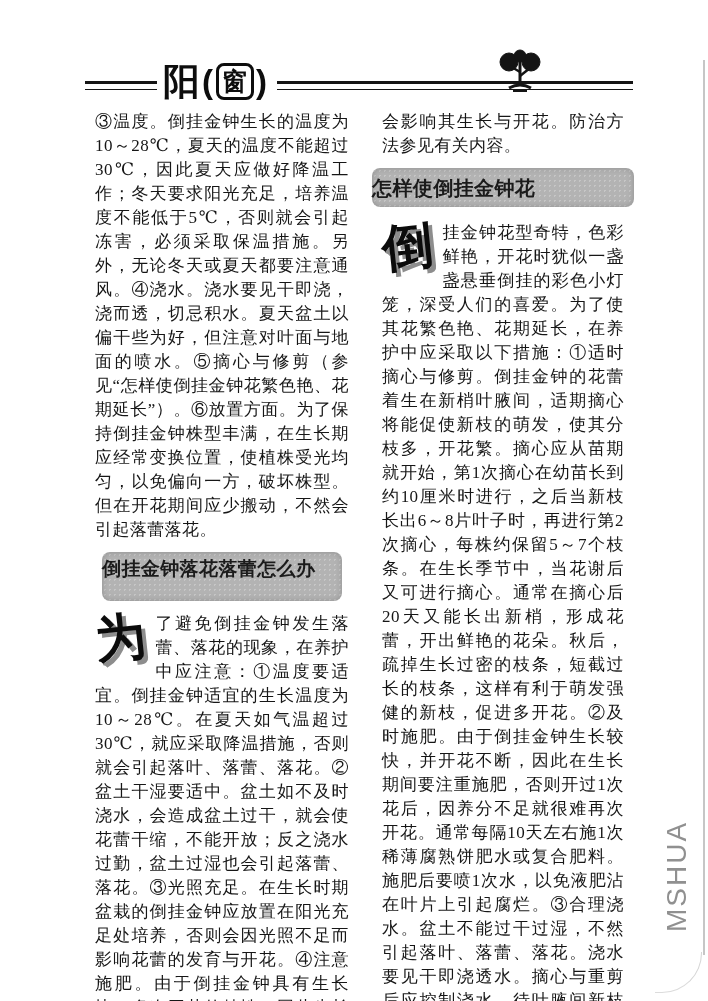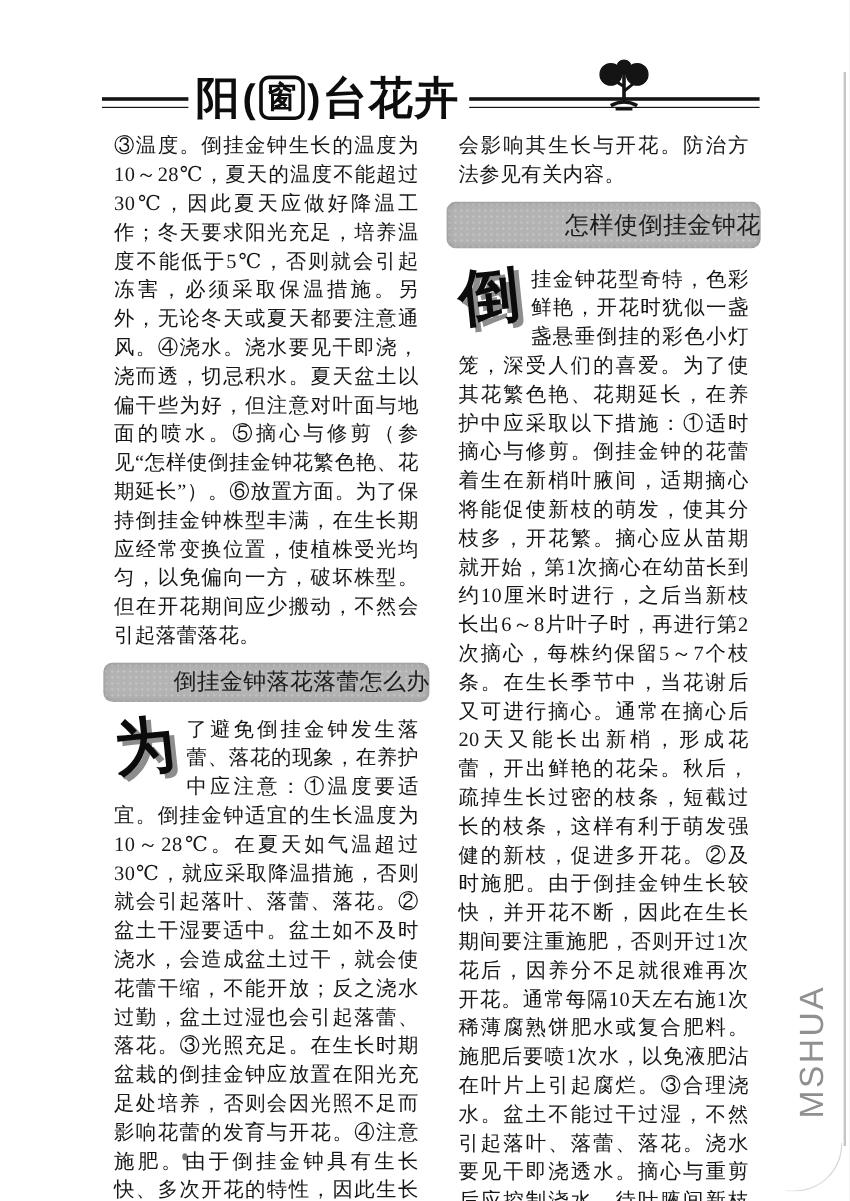--- a/index.html
+++ b/index.html
@@ -24,25 +24,25 @@
   
   .columns{position:absolute;left:85px;top:100px;width:549px;display:flex;gap:13px;}
   .col{text-align:justify;font-size:17px;line-height:24px;letter-spacing:0.4px;}
   .col.left{width:274px;}
   .col.right{width:262px;}
   .col p{margin:10px;}
   .heading-bar{
     background:#b3b3b3;
     background-image:radial-gradient(rgba(255,255,255,.25) 1px, transparent 1px);
     background-size:5px 5px;
-    border-radius:8px;text-align:right;color:#1b1b1b;
-    font-family:"Liberation Sans","DejaVu Sans",sans-serif;font-weight:400;
+    border-radius:8px;text-align:left;color:#1b1b1b;
+    font-family:"Liberation Sans","DejaVu Sans",sans-serif;font-weight:700;
     box-shadow:inset 0 0 6px rgba(120,120,120,.6);
   }
-  .heading-bar.one-line{font-size:19px;padding:5px 0 4px;margin:9px 1px 11px;}
+  .heading-bar.one-line{font-size:19px;padding:5px 0 20px;margin:9px 17px 11px;}
   .heading-bar.two-line{font-size:20px;line-height:28px;padding:6px 0 5px;margin:10px 0 14px;}
   .dropcap{
     float:left;font-family:"Liberation Sans","DejaVu Sans",sans-serif;
     font-weight:900;font-size:51px;line-height:46px;margin:3px 9px 0 0;
     transform:rotate(-6deg);color:#0b0b0b;
     text-shadow:4px 4px 0 #8d8d8d;
   }
   
   .watermark{position:absolute;left:629px;top:868px;width:96px;text-align:center;
     transform:rotate(-90deg);font-family:"Liberation Sans","DejaVu Sans",sans-serif;
@@ -57,21 +57,20 @@
 
 <div class="page">
 
   <div class="header">
     <div class="rule short"></div>
     <div class="masthead">
       <span>阳</span>
         <span class="paren">(</span>
         <span class="boxed-char">窗</span>
         <span class="paren">)</span>
-        <span>台花卉</span>
     </div>
     <div class="rule long"></div>
     <span class="tree">
       <svg width="50" height="46" viewBox="0 0 50 46">
         <g fill="#141414" stroke="#141414">
           <circle cx="14" cy="14" r="9"></circle>
           <circle cx="36" cy="14" r="9"></circle>
           <circle cx="25" cy="8" r="6"></circle>
           <path d="M25 12 L25 38" stroke-width="3" fill="none"></path>
           <path d="M25 24 L15 18 M25 28 L35 20" stroke-width="2.5" fill="none"></path>

